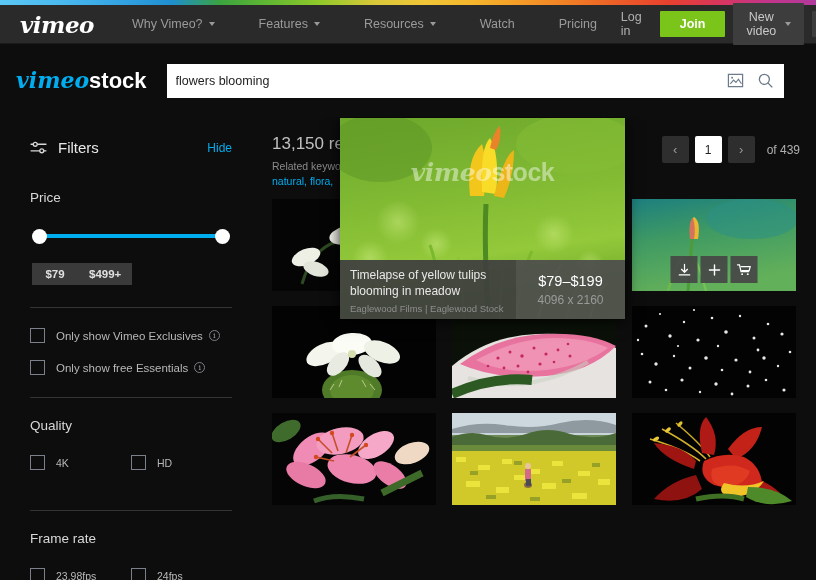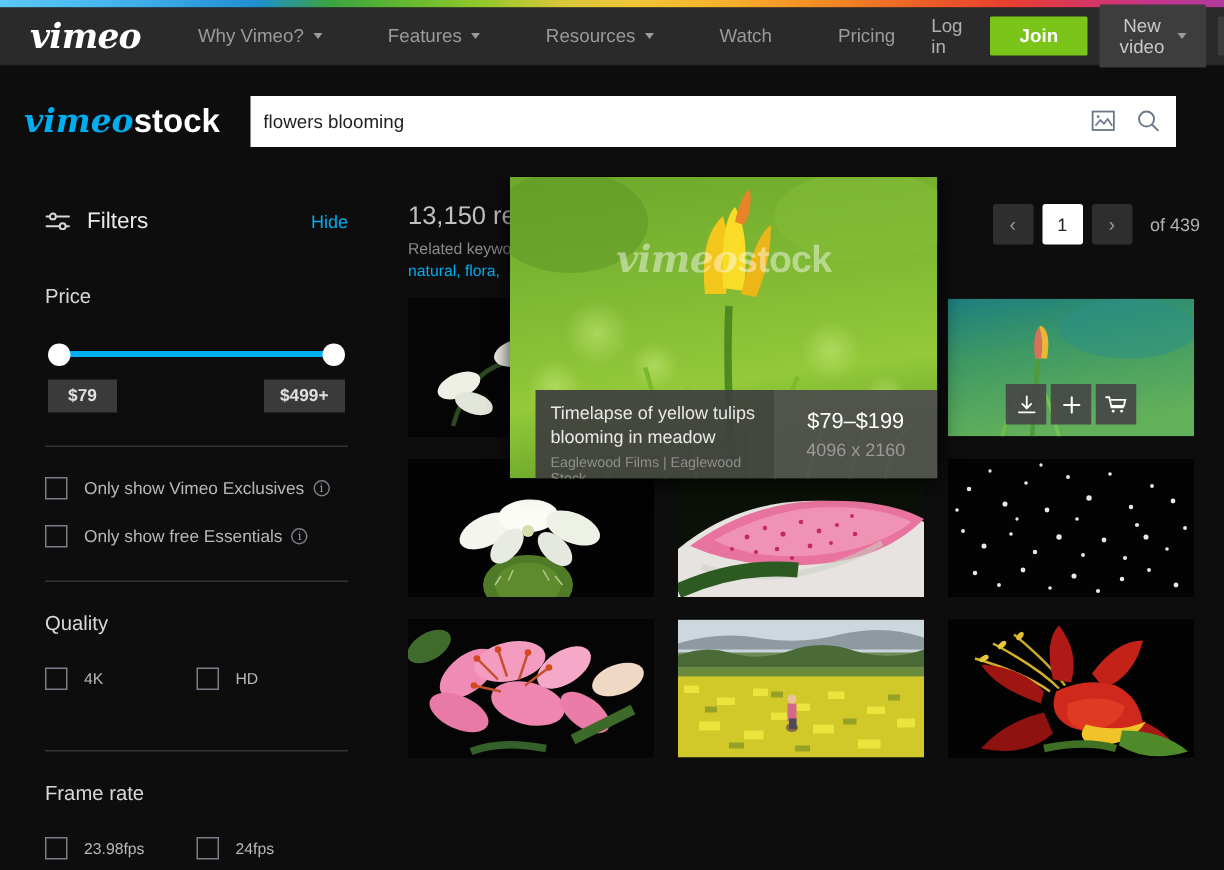--- a/index.html
+++ b/index.html
@@ -149,22 +149,22 @@
   }
   .slider-handle {
     position: absolute; top: 2px;
     width: 15px; height: 15px;
     background: #fff; border-radius: 50%;
     cursor: pointer;
   }
   .slider-handle.left { left: 0; }
   .slider-handle.right { right: 0; }
   .slider-labels {
-    display: flex; justify-content: space-between;
-    margin-top: 8px;
+    display: flex; justify-content: flex-start;
+    margin-top: 18px;
   }
   .price-pill {
     background: #3a3a3a; color: #e0e0e0;
     font-size: 11.5px; font-weight: bold;
     padding: 5px 11px; min-width: 46px;
     text-align: center;
   }
   .divider {
     height: 1px; background: #333;
     margin: 22px 0 20px 0;
@@ -275,21 +275,21 @@
   .preview-media { position: absolute; inset: 0; }
   .preview-wm {
     position: absolute; top: 40px; left: 0; right: 0;
     text-align: center; font-size: 25px; font-weight: bold;
     color: rgba(255,255,255,0.45); pointer-events: none;
     letter-spacing: -0.5px;
   }
   .preview-wm .wm-i { font-style: italic; font-family: "DejaVu Serif", serif; }
   .preview-bar {
     position: absolute; left: 0; right: 0; bottom: 0;
-    height: 59px; display: flex; padding-left: 17px;
+    height: 59px; display: flex;
   }
   .pb-left {
     flex: 1; background: rgba(62,62,62,0.93);
     padding: 7px 10px 0 10px;
   }
   .pb-title {
     color: #e8e8e8; font-size: 12px;
     line-height: 1.35;
   }
   .pb-credit {

